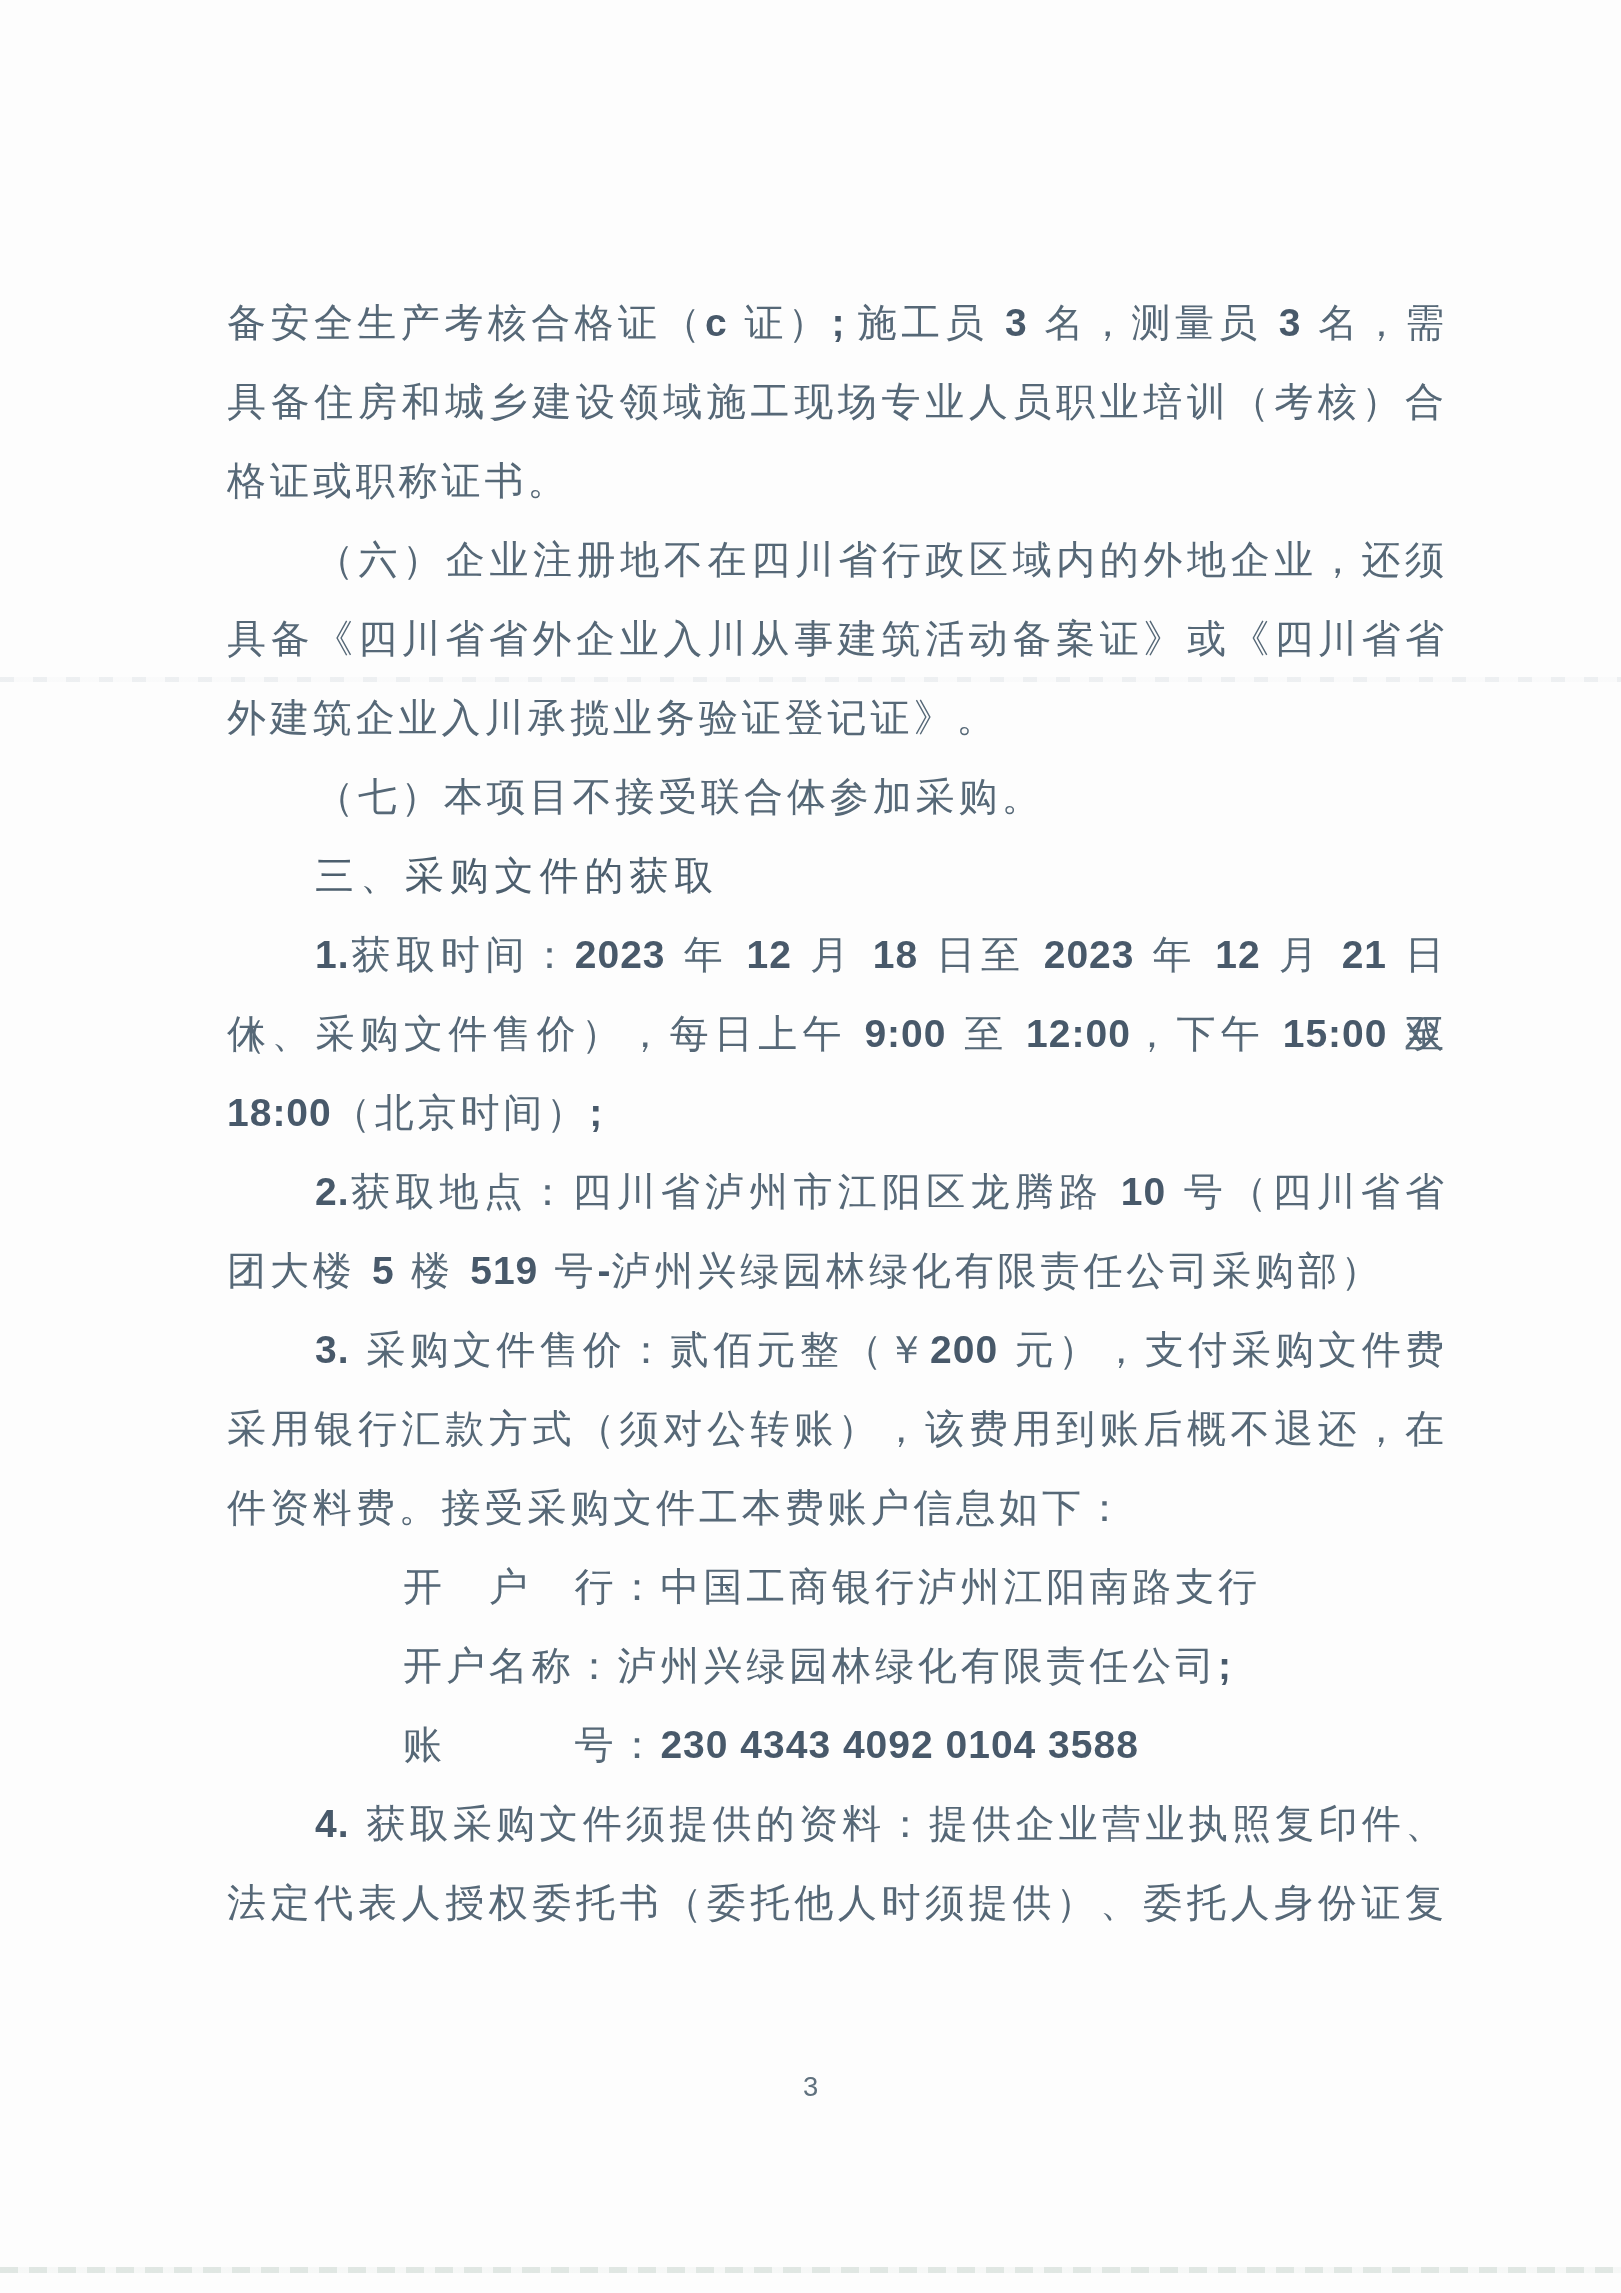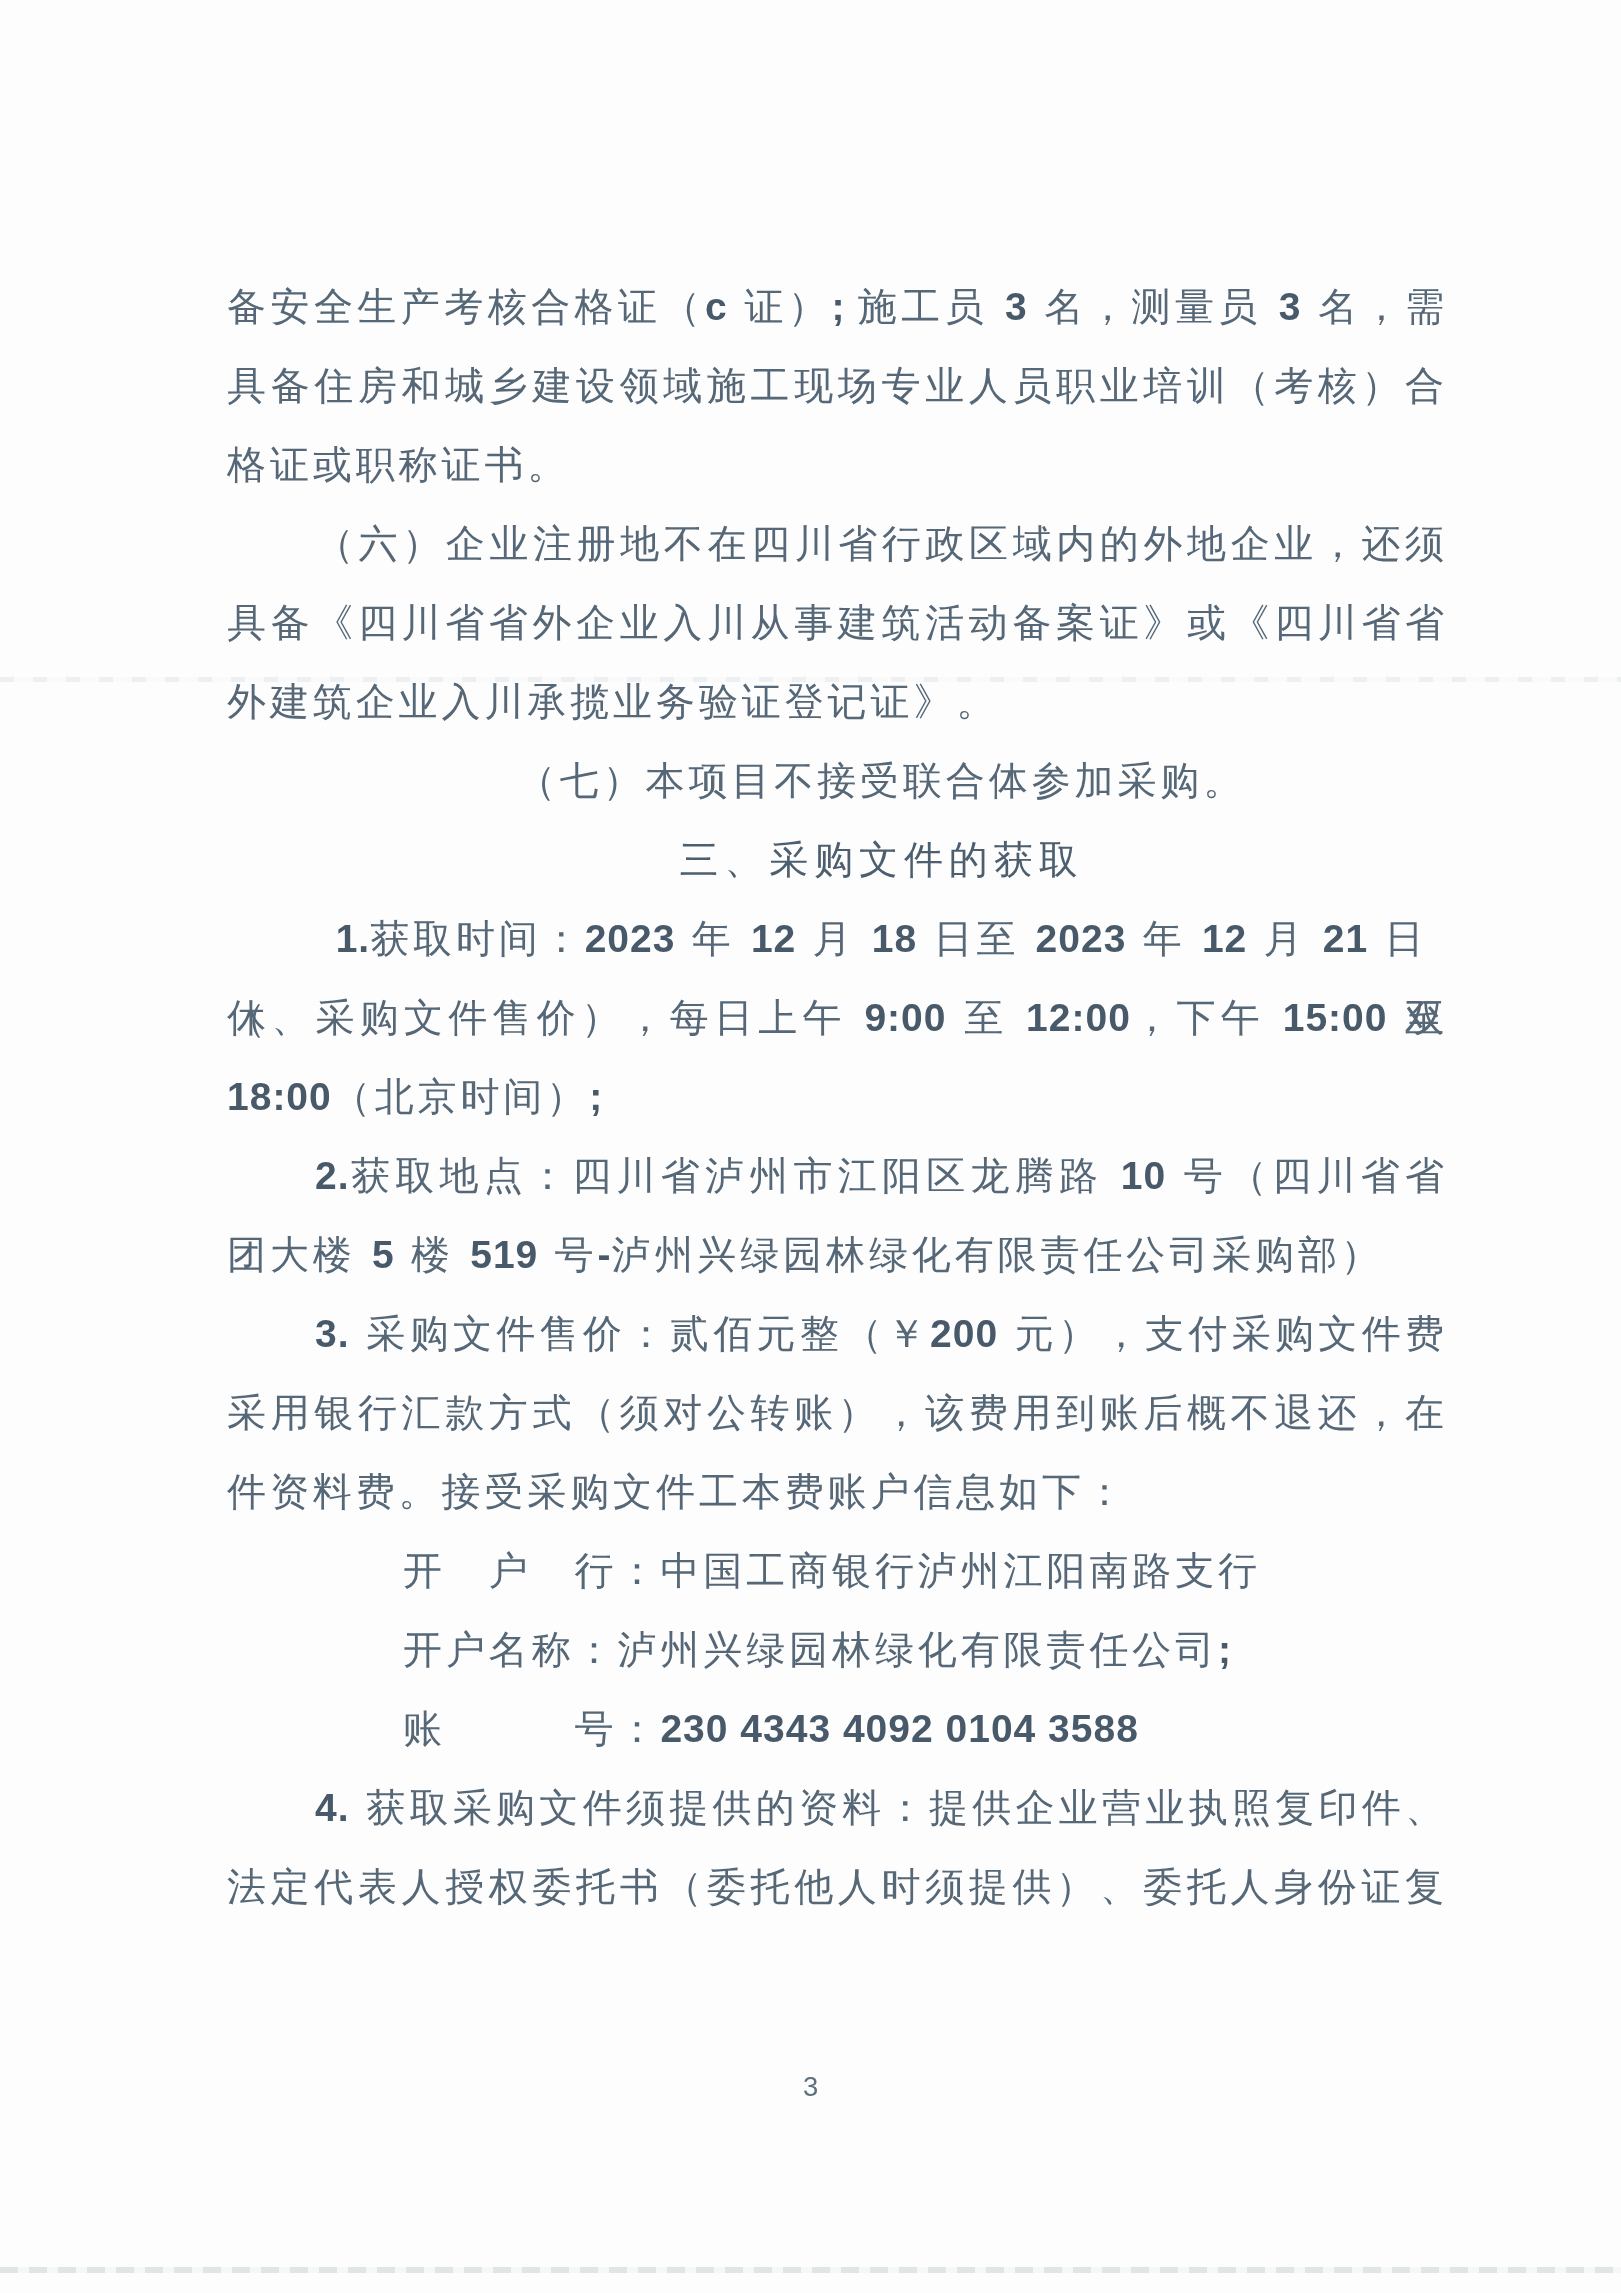--- a/index.html
+++ b/index.html
@@ -17,37 +17,37 @@
   .page {
     position: relative;
     width: 1621px;
     height: 2294px;
     background: var(--page-bg);
     overflow: hidden;
   }
   .content {
     position: absolute;
     left: 227px;
-    top: 267px;
+    top: 283px;
     width: 1221px;
   }
   .line {
     height: 79px;
     line-height: 79px;
     font-size: 39px;
     letter-spacing: 3.9px;
     color: var(--ink);
     white-space: nowrap;
   }
   .line.justify {
     white-space: normal;
     text-align: justify;
     text-align-last: justify;
   }
-  .line.indent { text-indent: 88px; text-align: center; }
+  .line.indent { text-indent: 88px; }
   .line.bank { padding-left: 176px; }
   .line.heading {
     font-weight: 400;
     color: var(--heading-ink);
     letter-spacing: 5.9px;
   }
   .num {
     font-family: "Liberation Sans", "DejaVu Sans", sans-serif;
     font-weight: 700;
     color: var(--latin-ink);

